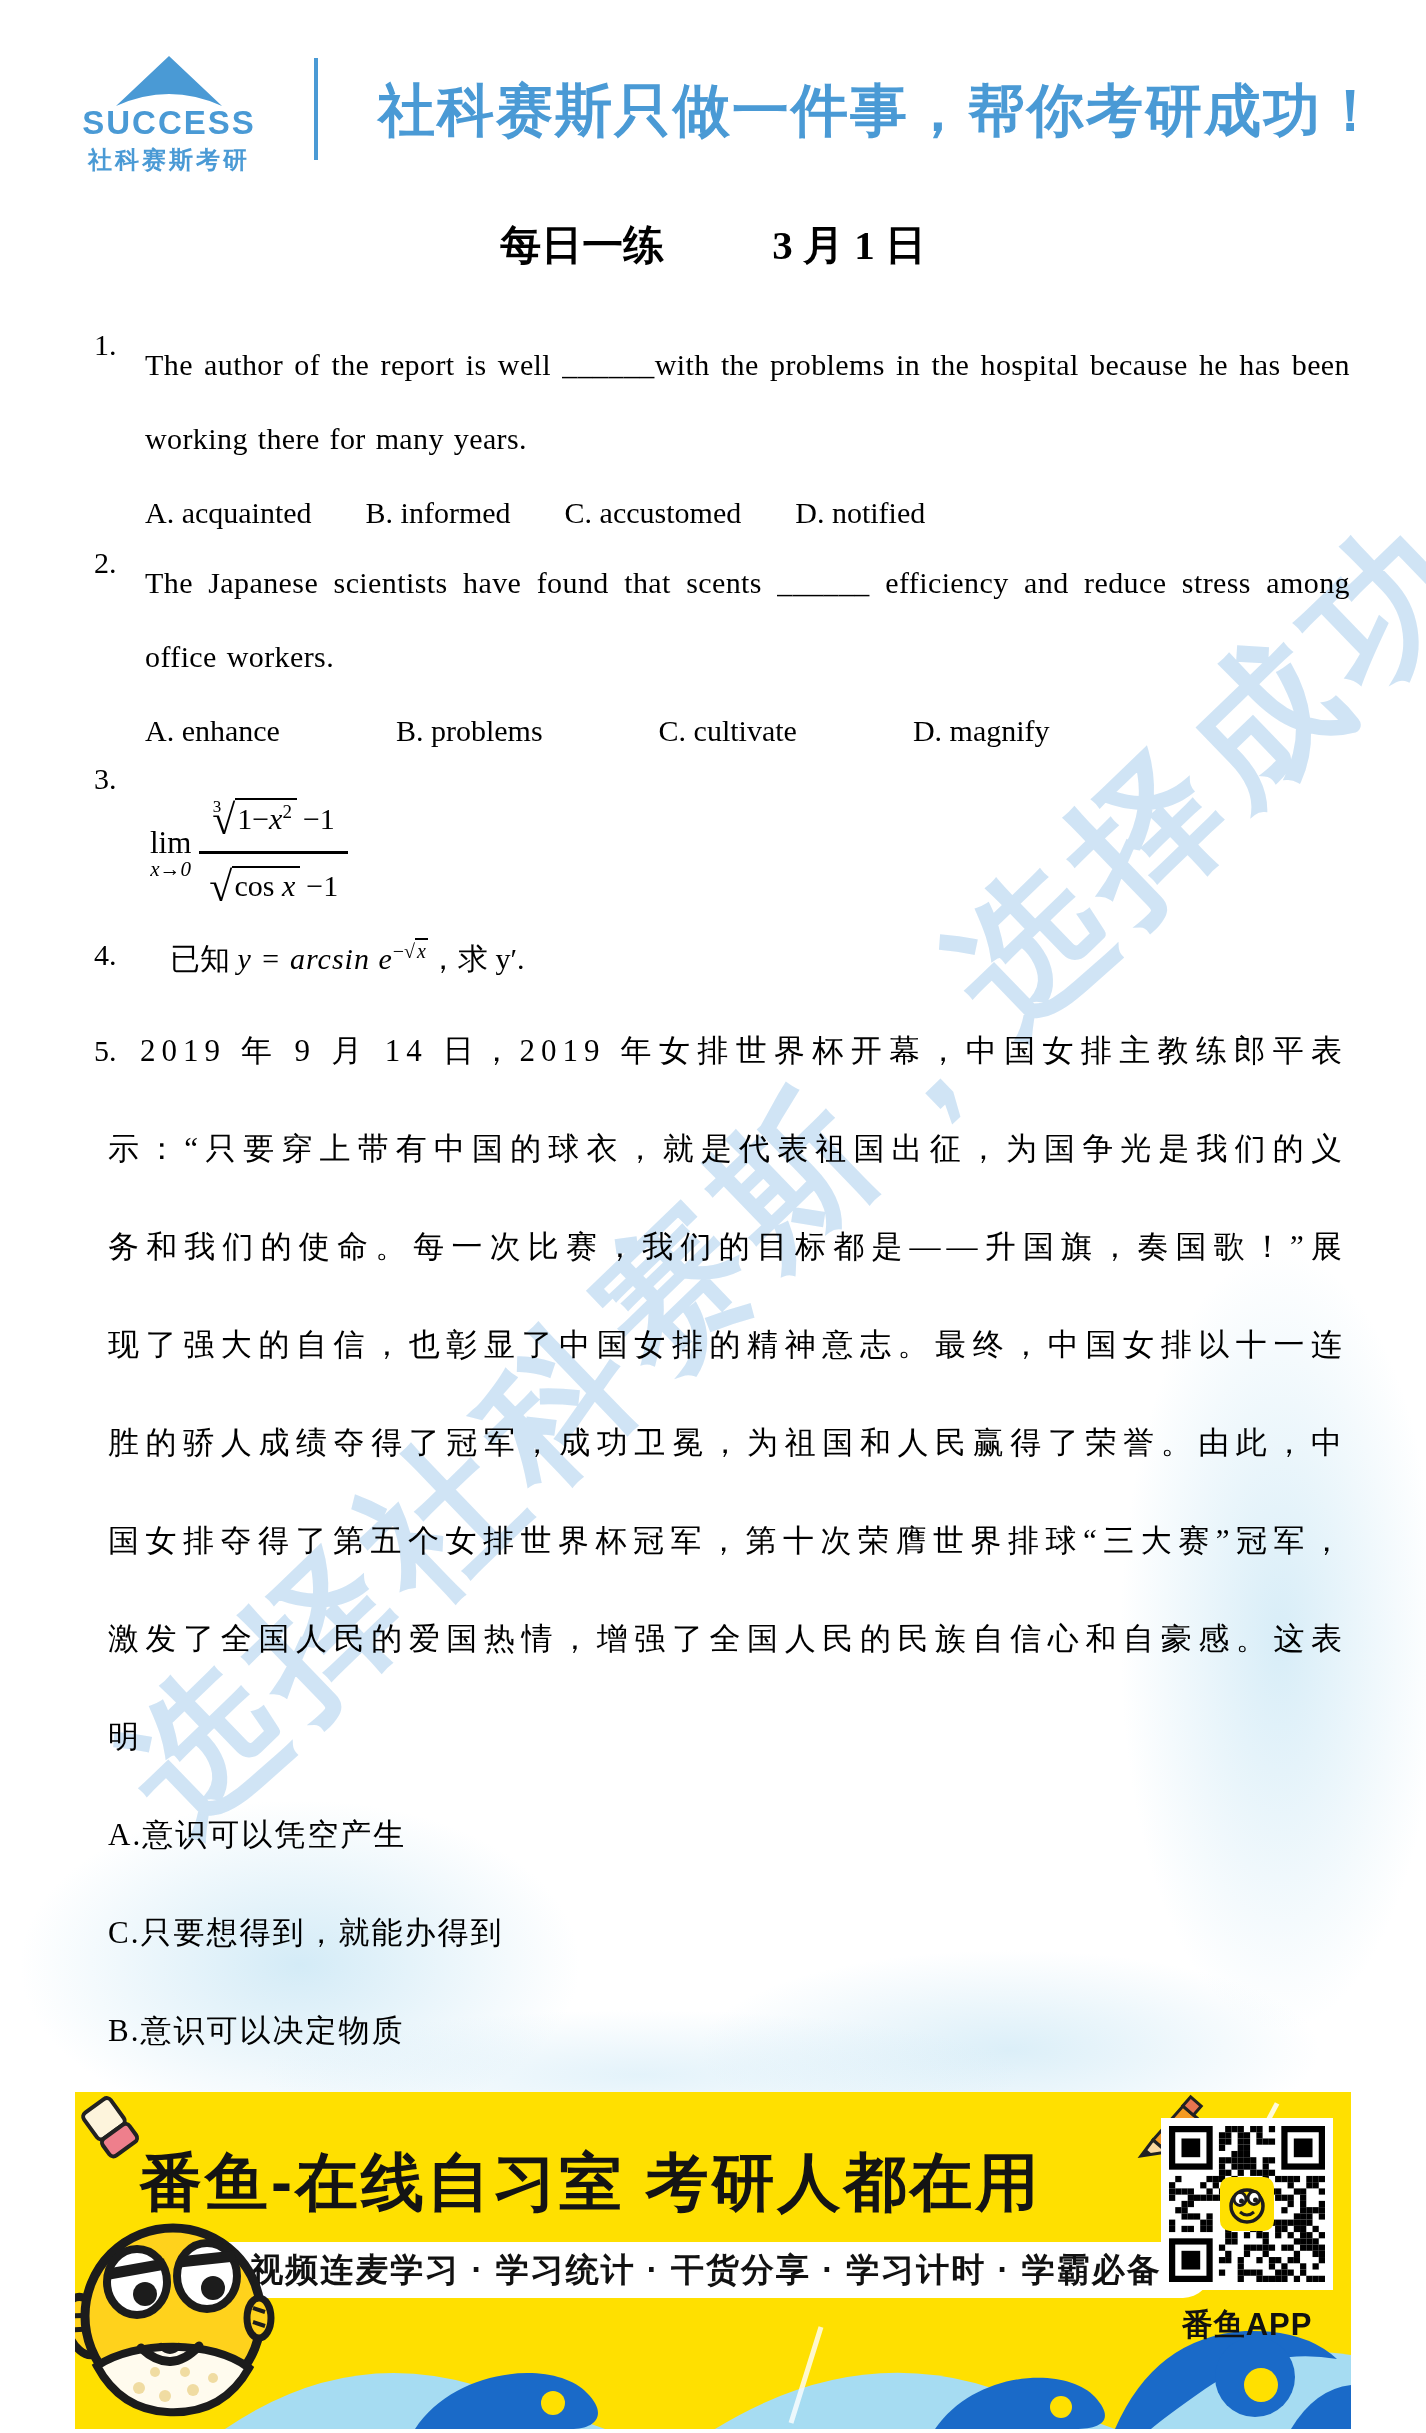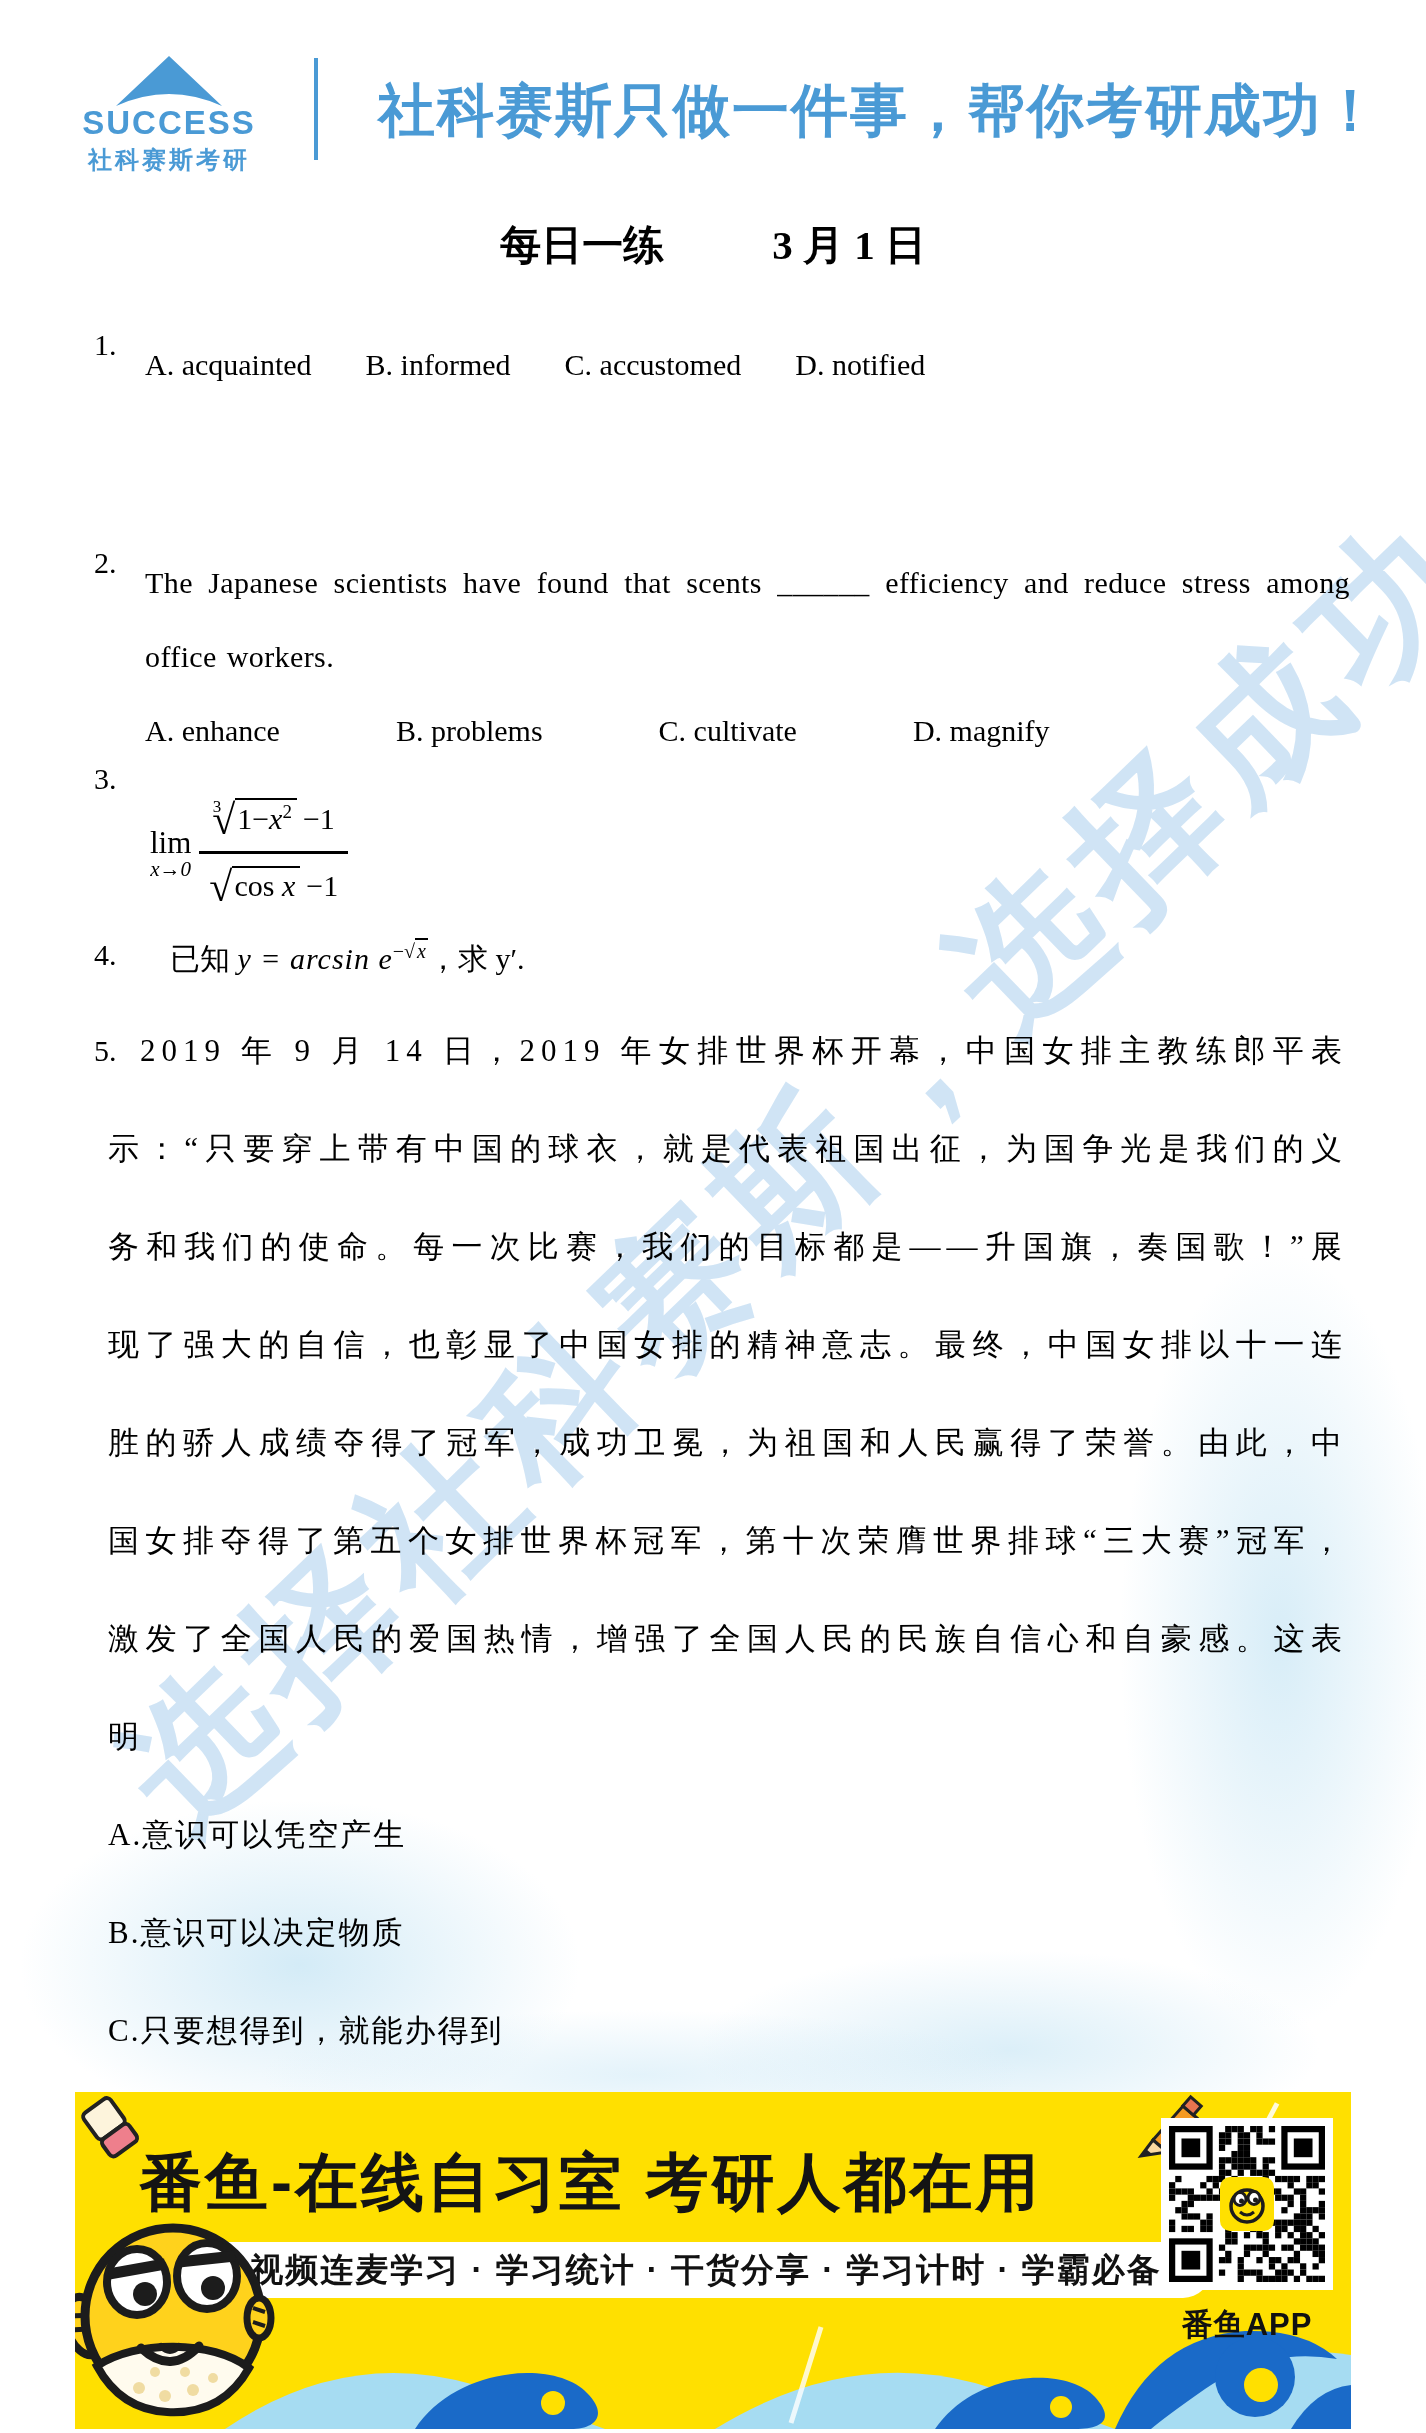--- a/index.html
+++ b/index.html
@@ -120,20 +120,21 @@
   <div class="vdiv"></div>
   <div class="slogan">社科赛斯只做一件事，帮你考研成功！</div>
 </header>
 
 <div class="title">
   <span>每日一练</span><span class="title-date">3 月 1 日</span>
 </div>
 
 <section class="q q1">
   <span class="qno">1.</span>
+  <p class="qbody en-body">The author of the report is well ______with the problems in the hospital because he has been working there for many years.</p>
   <div class="opts">
     <span>A. acquainted</span>
     <span>B. informed</span>
     <span>C. accustomed</span>
     <span>D. notified</span>
   </div>
 </section>
 
 <section class="q q2">
   <span class="qno">2.</span>
@@ -169,22 +170,22 @@
   <div class="math4">
     <span>已知</span>
     <span class="expr">y = arcsin e</span><sup class="e-sup"><span>−√</span><span class="ovl">x</span></sup><span>，求 y′.</span>
   </div>
 </section>
 
 <section class="q q5">
   <span class="qno">5.</span>
   <p class="qbody cn-body">2019 年 9 月 14 日，2019 年女排世界杯开幕，中国女排主教练郎平表示：“只要穿上带有中国的球衣，就是代表祖国出征，为国争光是我们的义务和我们的使命。每一次比赛，我们的目标都是——升国旗，奏国歌！”展现了强大的自信，也彰显了中国女排的精神意志。最终，中国女排以十一连胜的骄人成绩夺得了冠军，成功卫冕，为祖国和人民赢得了荣誉。由此，中国女排夺得了第五个女排世界杯冠军，第十次荣膺世界排球“三大赛”冠军，激发了全国人民的爱国热情，增强了全国人民的民族自信心和自豪感。这表明</p>
   <div class="copt">A.意识可以凭空产生</div>
+  <div class="copt">C.只要想得到，就能办得到</div>
   <div class="copt">B.意识可以决定物质</div>
-  <div class="copt">C.只要想得到，就能办得到</div>
   <div class="copt">D.精神的力量可以转化为物质的力量</div>
 </section>
 
 <footer class="banner">
   <svg class="waves" viewBox="0 0 1276 110" preserveAspectRatio="none">
     <path d="M150,110 Q270,28 400,66 Q470,88 530,110 Z" fill="#a6dcf2"></path>
     <path d="M640,110 Q770,30 900,64 Q980,88 1040,110 Z" fill="#a6dcf2"></path>
     <path d="M1060,110 Q1130,14 1276,36 L1276,110 Z" fill="#a6dcf2"></path>
     <path d="M340,110 C380,48 480,40 512,74 C534,96 520,110 496,110 Z" fill="#1a6ac8"></path>
     <circle cx="478" cy="84" r="12" fill="#ffe000"></circle>

